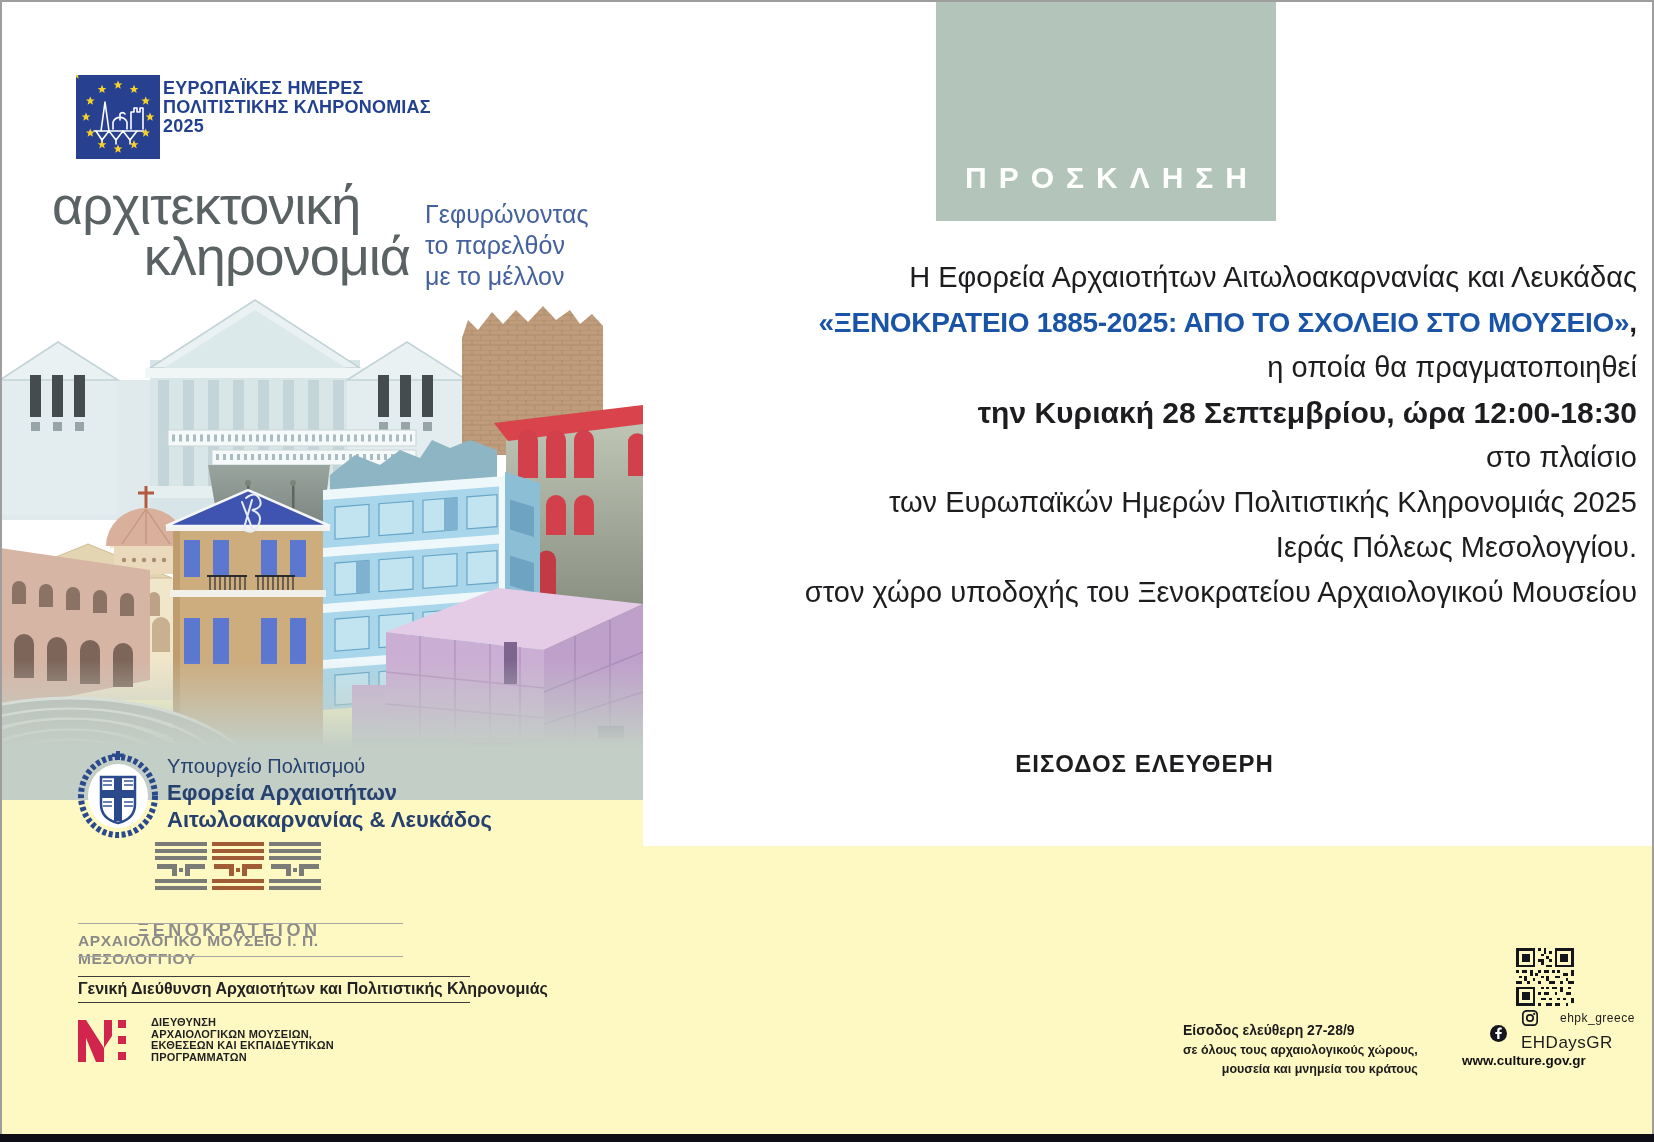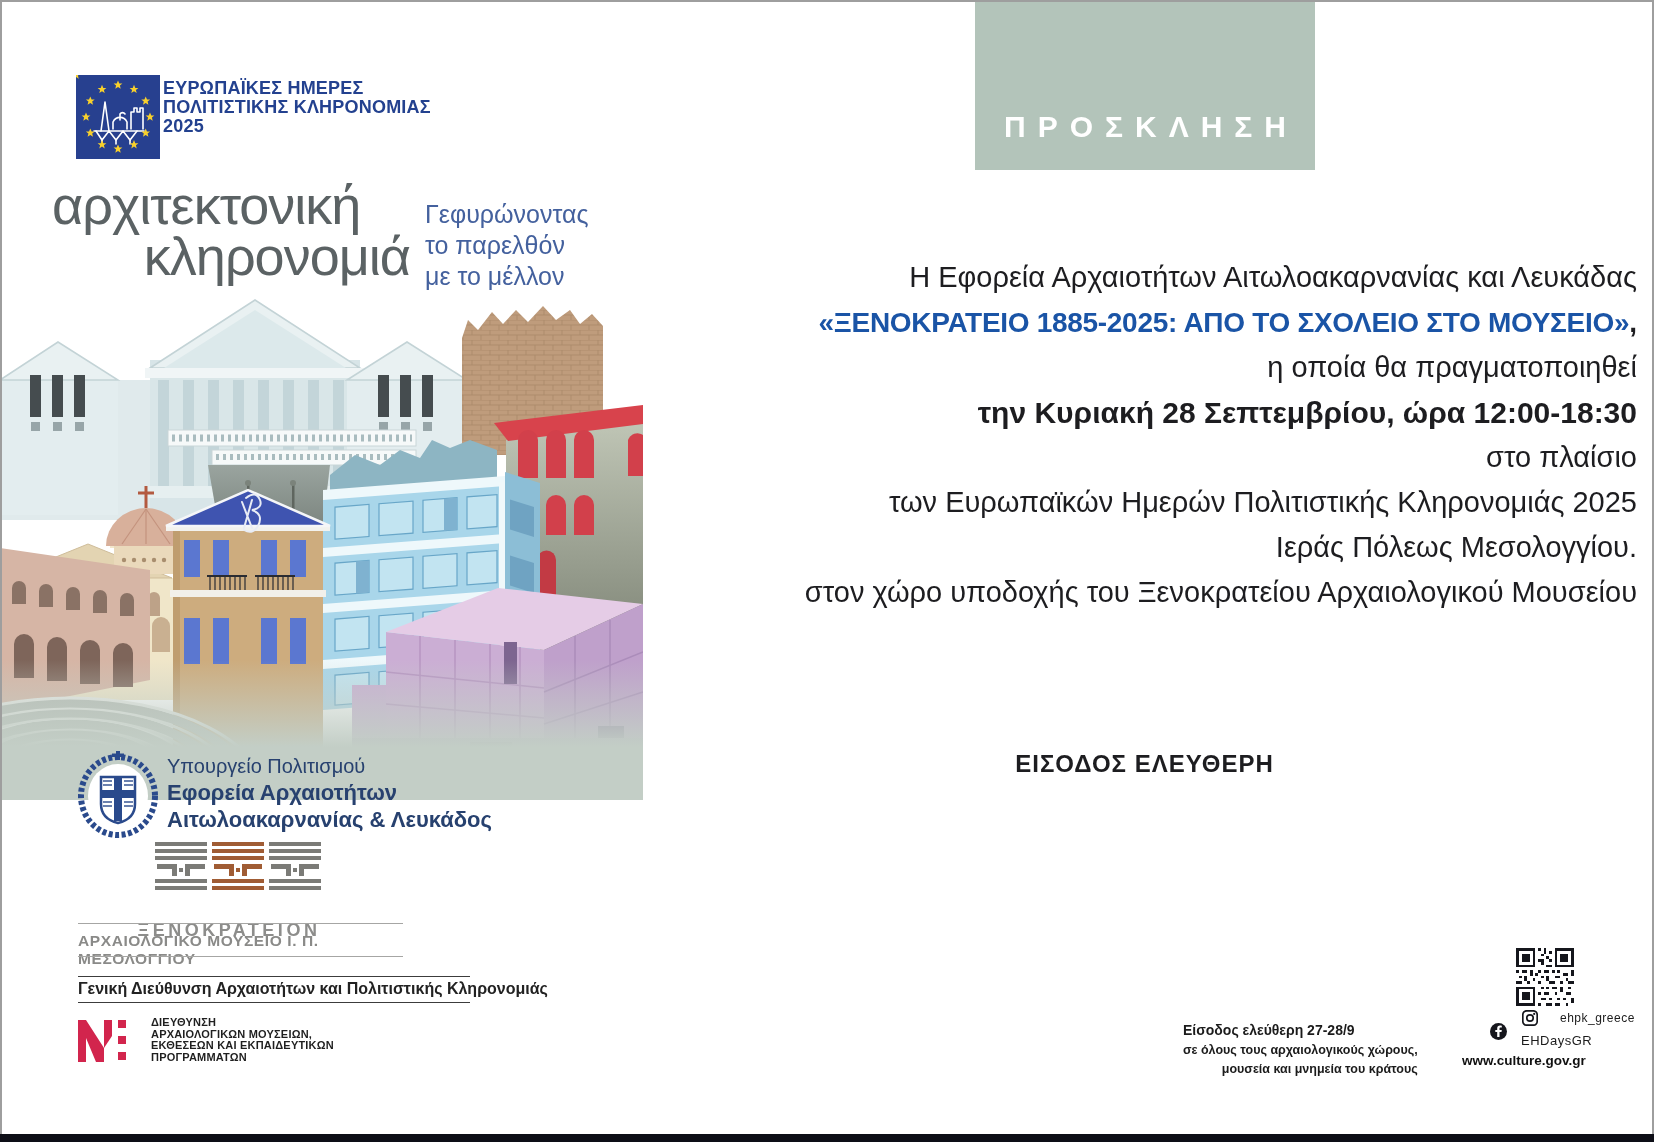--- a/index.html
+++ b/index.html
@@ -1,19 +1,19 @@
 <!DOCTYPE html>
 <html><head>
 <meta charset="utf-8">
 <style>
   html,body{margin:0;padding:0;background:#e8e8e8;}
   *{box-sizing:border-box;}
   #poster{
     position:relative;width:1654px;height:1142px;margin:0 auto;
-    background:#ffffff;overflow:hidden;
+    background:#fef9c3;overflow:hidden;
     font-family:"Liberation Sans", sans-serif;
   }
   .abs{position:absolute;}
   
   #left-white{left:0;top:0;width:643px;height:700px;background:#ffffff;z-index:1;}
   #right-white{left:643px;top:0;width:1011px;height:846px;background:#ffffff;z-index:1;}
   #illustration{left:0;top:280px;width:643px;height:520px;z-index:3;}
   #frame{inset:0;border:2px solid #9e9e9e;z-index:30;pointer-events:none;}
   #bottom-bar{left:0;right:0;bottom:0;height:8px;background:#0d0e16;z-index:31;}
 
@@ -23,21 +23,21 @@
             font-size:18px;line-height:19px;letter-spacing:0.2px;}
 
   
   #theme-title{left:52px;top:180px;width:358px;z-index:5;color:#5b6264;
                font-size:54px;line-height:51px;font-weight:500;letter-spacing:-1px;}
   #theme-title .t2{text-align:right;}
   #tagline{left:425px;top:199px;z-index:5;color:#44619e;font-size:25px;
            line-height:31px;font-weight:500;}
 
   
-  #prosklisi-box{left:975px;top:0;width:340px;height:170px;background:#b3c4ba;z-index:5;
+  #prosklisi-box{left:936px;top:0;width:340px;height:221px;background:#b3c4ba;z-index:5;
                  display:flex;align-items:flex-end;justify-content:center;}
   #prosklisi-box .lbl{color:#ffffff;font-weight:bold;font-size:30px;
                       letter-spacing:12px;padding:0 0 26px 12px;}
   #inv-text{left:652px;top:255px;width:985px;text-align:right;z-index:5;
             color:#1d1d20;font-size:29px;}
   #inv-text .line{height:45px;line-height:45px;white-space:nowrap;}
   #inv-text .blue{color:#1a54a6;font-weight:bold;font-size:28px;letter-spacing:-0.3px;}
   #inv-text .bold{font-weight:bold;font-size:30px;}
   #inv-text .comma{font-weight:bold;font-size:28px;color:#1d1d20;}
   #free-entry{left:652px;top:750px;width:985px;text-align:center;z-index:5;
@@ -66,21 +66,21 @@
   #mdir-logo{left:78px;top:1016px;width:62px;height:48px;z-index:5;}
   #mdir-lines{left:151px;top:1017px;z-index:5;color:#1f1f1f;font-size:11px;
               font-weight:bold;line-height:11.5px;letter-spacing:0.2px;}
 
   
   #entry-info{left:1183px;top:1020px;z-index:5;color:#1b1b1b;}
   #entry-info .e1{font-size:14px;font-weight:bold;line-height:21px;}
   #entry-info .e2,#entry-info .e3{font-size:12.5px;line-height:19px;font-weight:700;text-align:right;}
   #qr{left:1516px;top:948px;width:58px;height:58px;z-index:5;}
   #fb-row{left:1490px;top:1014px;z-index:5;display:flex;align-items:center;gap:14px;}
-  #fb-row .txt{font-size:13px;color:#1b1b1b;letter-spacing:0.5px;margin-top:19px;}
+  #fb-row .txt{font-size:17px;color:#1b1b1b;letter-spacing:0.5px;margin-top:19px;}
   #ig-row{left:1490px;top:1010px;z-index:5;display:flex;align-items:center;gap:22px;margin-left:32px;}
   #ig-row .txt{font-size:12px;color:#1b1b1b;letter-spacing:0.5px;}
   #website{left:1462px;top:1053px;z-index:5;color:#111;font-size:13.5px;font-weight:bold;}
 </style>
 </head>
 <body>
 
 <div id="poster">
 
   <div class="abs" id="left-white"></div>

